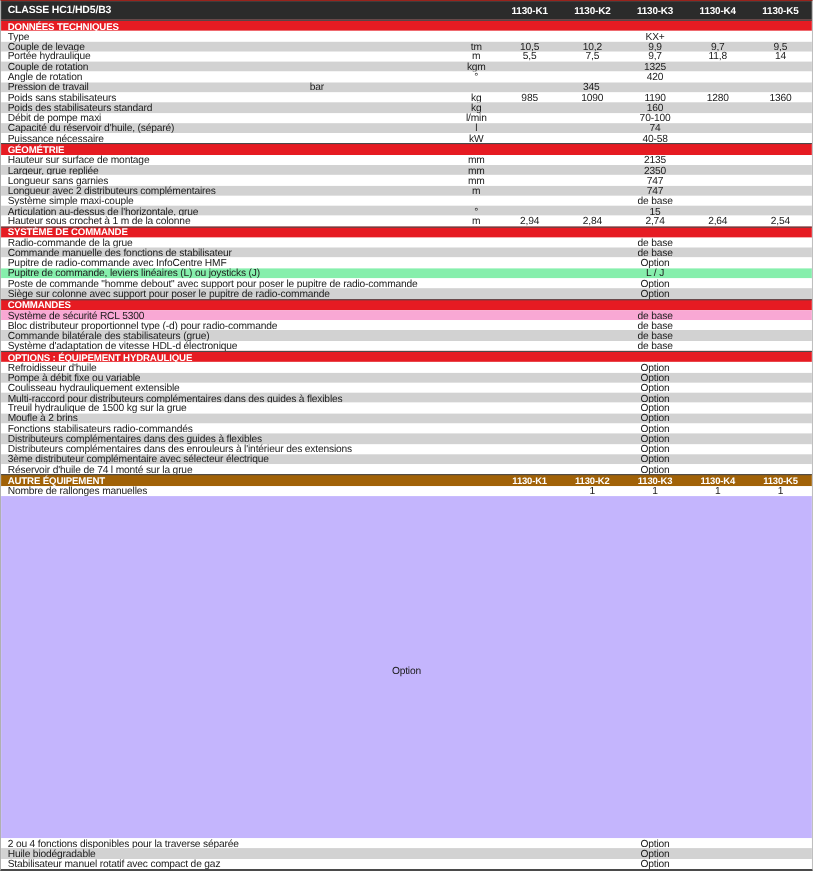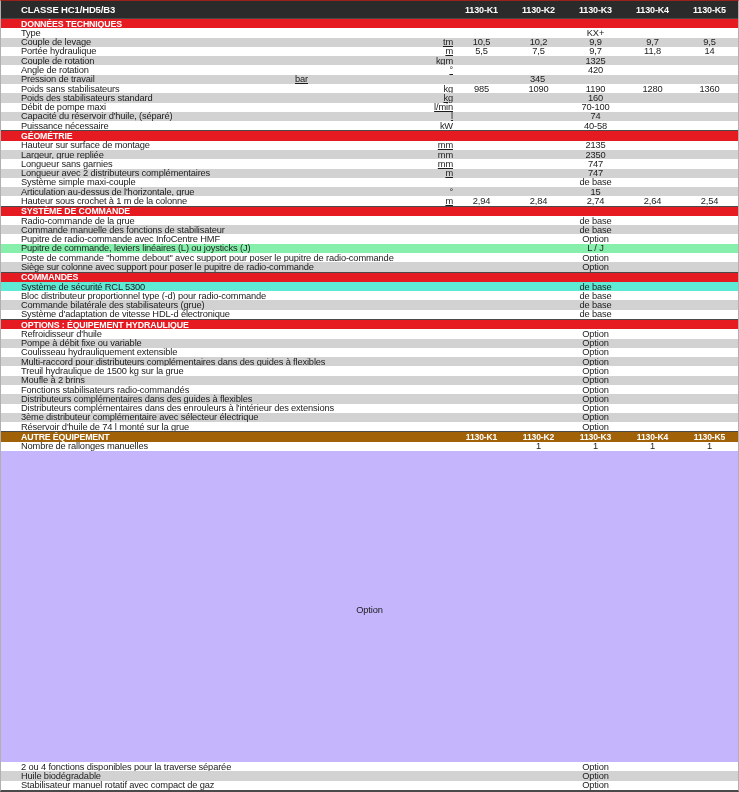--- a/index.html
+++ b/index.html
@@ -19,22 +19,22 @@
   }
   .row{display:flex;align-items:center;flex:1 1 auto;min-height:0;}
   .row.head{flex:0 0 17px;background:#2b2b2b;color:#fff;font-weight:bold;}
   .row.head .label{font-size:9.5px;}
   .row.head .val{font-size:9px;}
   .row.section{background:#e61b22;color:#fff;font-weight:bold;border-top:1px solid #4a4a4a;}
   .row.section .label{font-size:8.8px;}
   .row.section .val{font-size:8.6px;font-weight:bold;}
   .row.gray{background:#d2d2d2;}
   .row.white{background:#ffffff;}
-  .label{flex:1 1 auto;padding-left:20px;font-size:9.3px;white-space:nowrap;overflow:hidden;}
-  .unit{flex:0 0 40px;text-align:right;font-size:9.3px;text-decoration:underline;}
+  .label{flex:1 1 auto;padding-left:6px;font-size:9.3px;white-space:nowrap;overflow:hidden;}
+  .unit{flex:0 0 40px;text-align:center;font-size:9.3px;}
   .val{flex:0 0 57px;text-align:center;font-size:9.3px;}
 </style>
 </head>
 <body>
 
 <div class="table" id="spec-table">
   <div class="row head" style="background: rgb(43, 43, 43);">
     <div class="label">CLASSE HC1/HD5/B3</div>
     <div class="unit"></div>
     <div class="val">1130-K1</div>
@@ -289,21 +289,21 @@
     </div>
     <div class="row section" style="background: rgb(230, 27, 34);">
       <div class="label">COMMANDES</div>
       <div class="unit"></div>
       <div class="val"></div>
       <div class="val"></div>
       <div class="val"></div>
       <div class="val"></div>
       <div class="val"></div>
     </div>
-    <div class="row gray" style="background: #5eead4;">
+    <div class="row gray" style="background: #f9a8d4;">
       <div class="label">Système de sécurité RCL 5300</div>
       <div class="unit"></div>
       <div class="val"></div>
       <div class="val"></div>
       <div class="val">de base</div>
       <div class="val"></div>
       <div class="val"></div>
     </div>
     <div class="row white">
       <div class="label">Bloc distributeur proportionnel type (-d) pour radio-commande</div>

